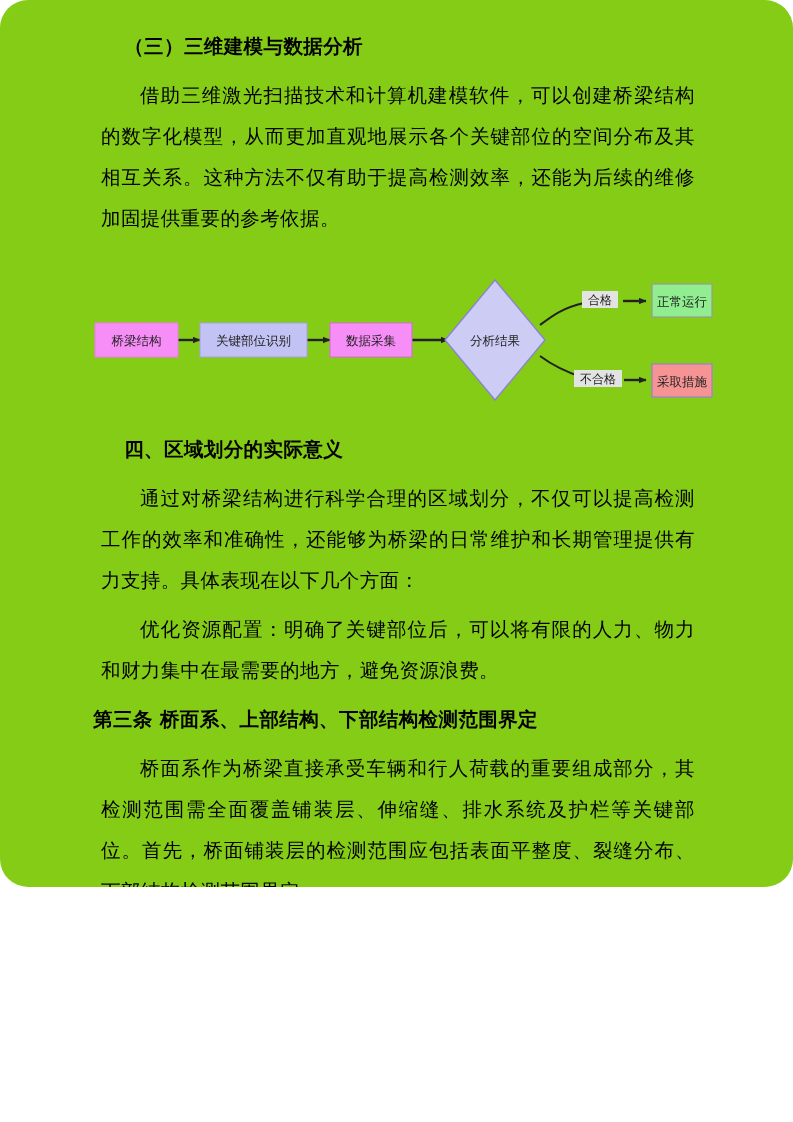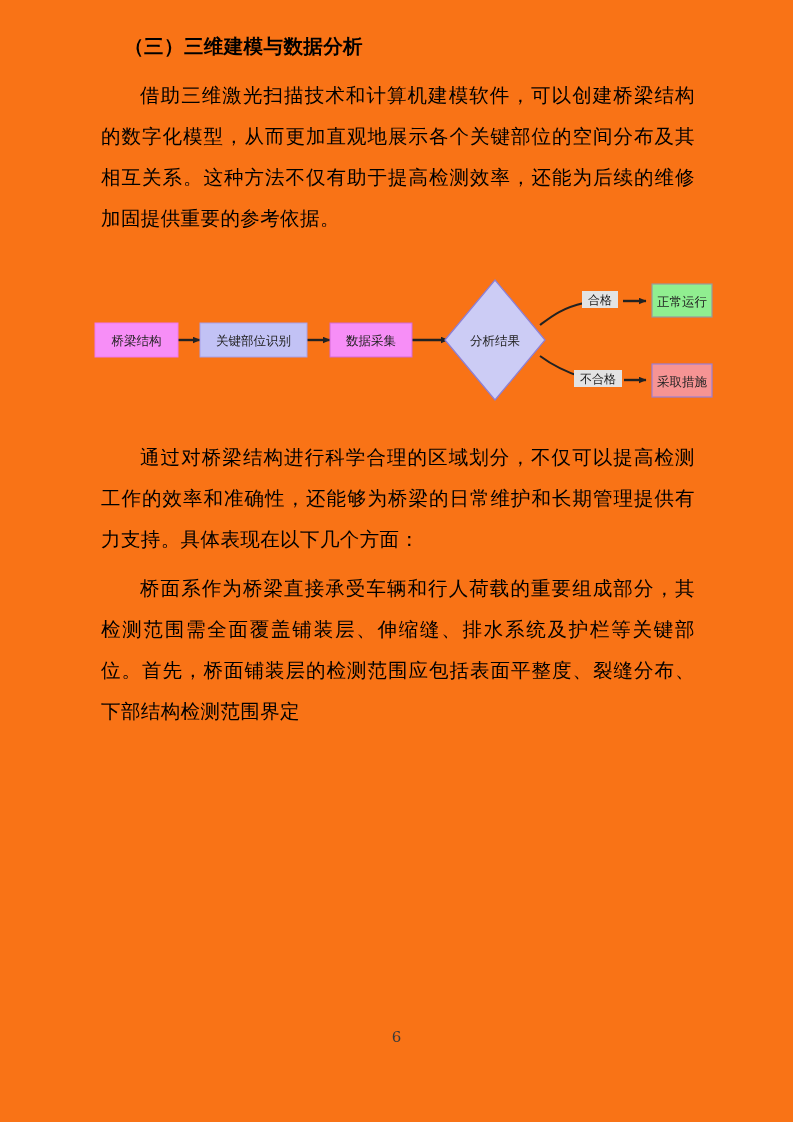--- a/index.html
+++ b/index.html
@@ -7,24 +7,25 @@
     padding: 0;
     background: #ffffff;
   }
   body {
     font-family: "DejaVu Serif", "Liberation Serif", serif;
     color: #000000;
   }
   .page {
     position: relative;
     width: 793px;
-    height: 1122px;
-    background: #f97316;
+    height: 887px;
+    background: #84cc16;
     overflow: hidden;
     box-sizing: border-box;
+    border-radius: 28px;
   }
   .body-col {
     position: absolute;
     left: 93px;
     top: 0;
     width: 610px;
   }
   
   .para {
     font-size: 19.5px;
@@ -92,22 +93,25 @@
 <div class="page">
 
   <div class="body-col">
 
     <div style="height:26px"></div>
     <p class="heading">（三）三维建模与数据分析</p>
     <p class="para indent2">借助三维激光扫描技术和计算机建模软件，可以创建桥梁结构的数字化模型，从而更加直观地展示各个关键部位的空间分布及其相互关系。这种方法不仅有助于提高检测效率，还能为后续的维修加固提供重要的参考依据。</p>
 
     <div style="height:182px"></div>
 
+    <p class="heading">四、区域划分的实际意义</p>
     <p class="para indent2">通过对桥梁结构进行科学合理的区域划分，不仅可以提高检测工作的效率和准确性，还能够为桥梁的日常维护和长期管理提供有力支持。具体表现在以下几个方面：</p>
+    <p class="para indent2">优化资源配置：明确了关键部位后，可以将有限的人力、物力和财力集中在最需要的地方，避免资源浪费。</p>
 
+    <p class="heading-flat">第三条 桥面系、上部结构、下部结构检测范围界定</p>
     <p class="para indent2">桥面系作为桥梁直接承受车辆和行人荷载的重要组成部分，其检测范围需全面覆盖铺装层、伸缩缝、排水系统及护栏等关键部位。首先，桥面铺装层的检测范围应包括表面平整度、裂缝分布、下部结构检测范围界定</p>
 
   </div>
 
   <div class="figure">
     <svg width="625" height="135" viewBox="0 0 625 135" xmlns="http://www.w3.org/2000/svg">
       <defs>
         <marker id="arrowhead" markerWidth="8" markerHeight="7" refX="7.5" refY="3.5" orient="auto" markerUnits="userSpaceOnUse">
           <polygon points="0 0, 8 3.5, 0 7" fill="#222222"></polygon>
         </marker>

